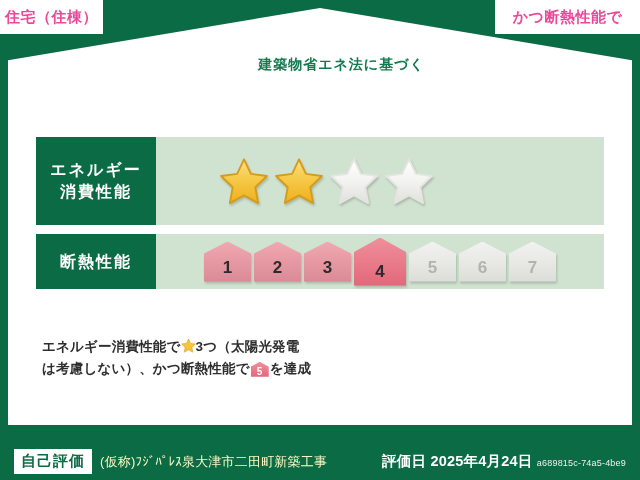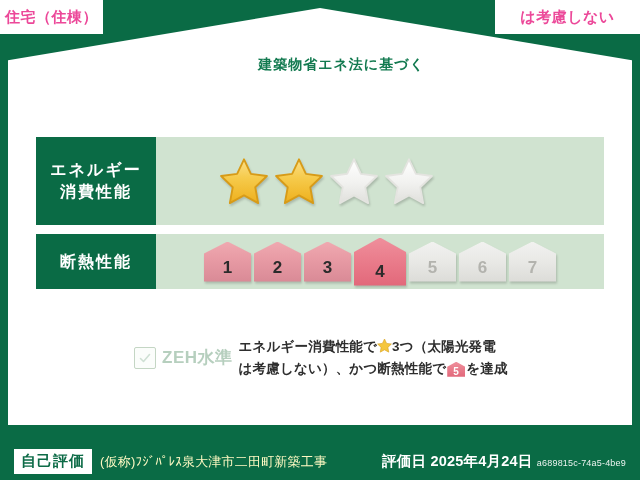--- a/index.html
+++ b/index.html
@@ -161,21 +161,21 @@
   #eval-id   { font-size: 9px; letter-spacing: .2px; margin-top: 10px; opacity: .92; }
 </style>
 </head>
 <body>
 
 <div id="label-root">
 
   <div id="house-shape"></div>
 
   <div class="corner-badge" id="badge-left">住宅（住棟）</div>
-  <div class="corner-badge" id="badge-right">は考慮しない</div>
+  <div class="corner-badge" id="badge-right">かつ断熱性能で</div>
 
   <div id="title-block">
     <div id="subtitle">建築物省エネ法に基づく</div>
   </div>
 
   <div id="rows">
 
     <div class="perf-row" id="row-energy">
       <div class="row-label">
         <span>エネルギー</span>
@@ -263,28 +263,20 @@
           <span class="chip off">
             <span class="chip-bg"></span>
             <span class="chip-num">7</span>
           </span>
         </div>
     </div>
 
   </div>
 
   <div id="zeh-note">
-    <div id="zeh-tag">
-      <span id="zeh-check">
-        <svg width="14" height="14" viewBox="0 0 14 14" aria-hidden="true">
-          <polyline points="2.5,7.5 5.5,10.5 11.5,3.5" fill="none" stroke="#cfe0d4" stroke-width="1.6" stroke-linecap="round" stroke-linejoin="round"></polyline>
-        </svg>
-      </span>
-      <span id="zeh-tag-label">ZEH水準</span>
-    </div>
     <div id="zeh-text">
       <span>エネルギー消費性能で</span><span class="inline-star">
         <svg viewBox="0 0 24 24" aria-hidden="true">
           <polygon points="12,1.6 15.3,8.6 23,9.6 17.4,15 18.8,22.6 12,18.9 5.2,22.6 6.6,15 1,9.6 8.7,8.6" fill="#f5c63c" stroke="#d9a21f" stroke-width="1"></polygon>
         </svg></span><span>3つ（太陽光発電</span><br>
       <span>は考慮しない）、かつ断熱性能で</span><span class="inline-chip">
         <span class="chip-bg"></span>
         <span class="chip-num">5</span>
       </span><span>を達成</span>
     </div>

